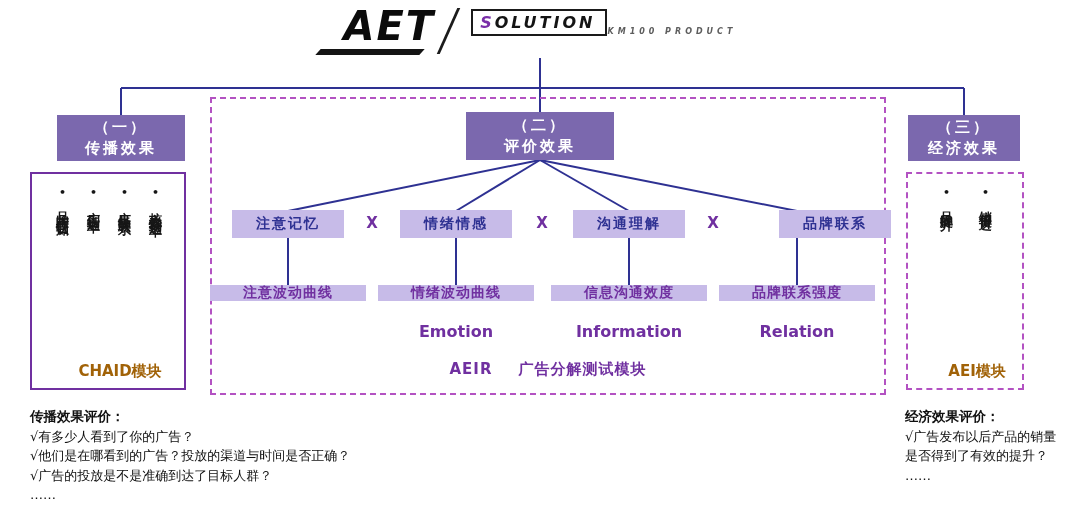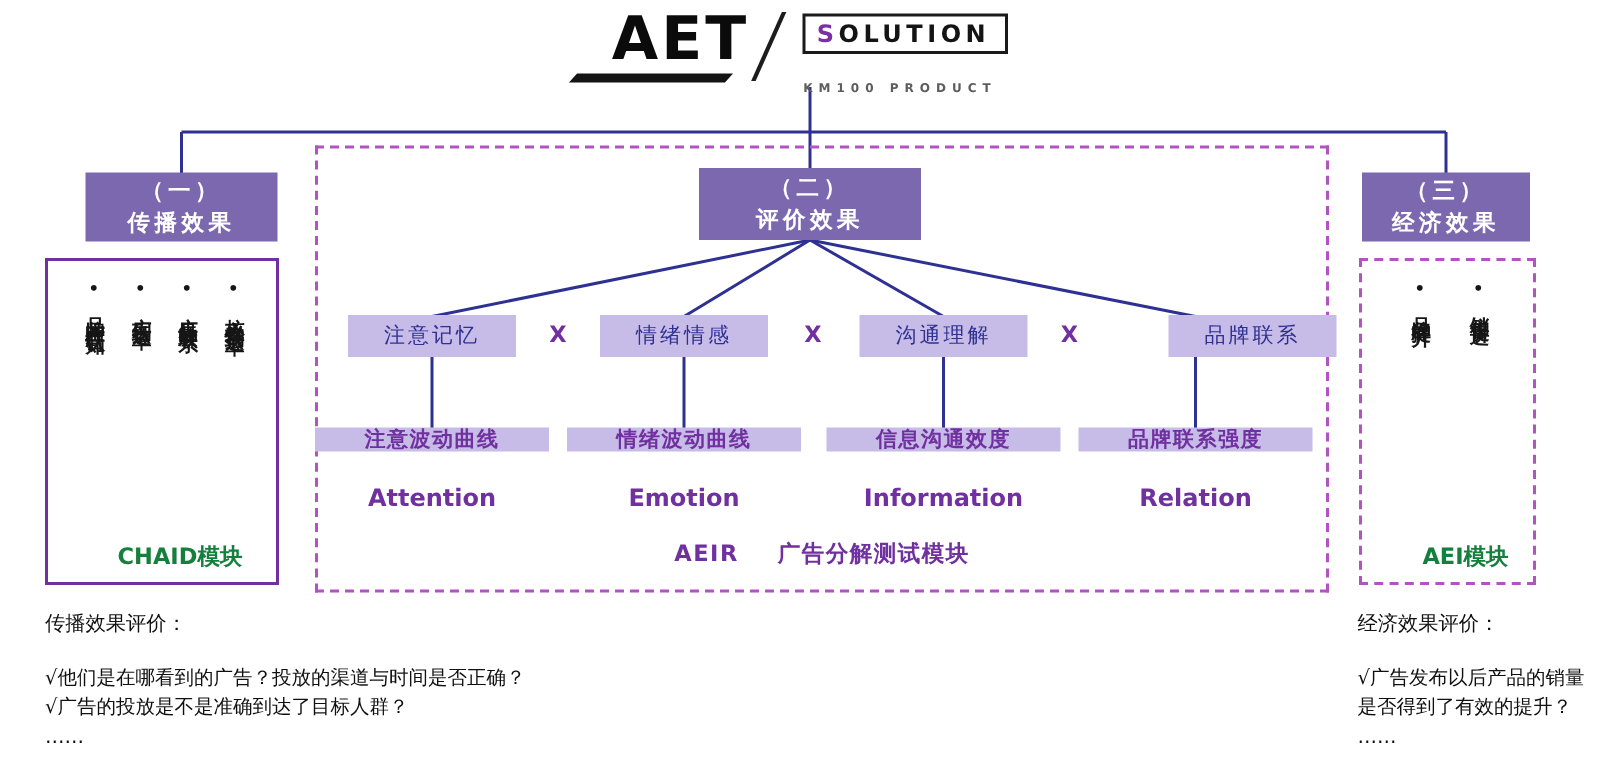--- a/index.html
+++ b/index.html
@@ -5,69 +5,69 @@
   * { margin:0; padding:0; box-sizing:border-box; }
   html,body { background:#fff; }
   body { font-family:"DejaVu Sans","Liberation Sans",sans-serif; }
   .canvas { position:relative; width:1080px; height:521px; background:#fff; overflow:hidden; }
 
   
   .connectors { position:absolute; left:0; top:0; width:1080px; height:521px; }
   .connectors path { stroke:#2e3192; stroke-width:2; fill:none; }
 
   
-  .logo { position:absolute; left:0; right:0; top:6px; display:flex; justify-content:center; align-items:flex-start; gap:12px; z-index:3; }
+  .logo { position:absolute; left:0; right:0; top:6px; display:flex; justify-content:center; align-items:flex-start; gap:12px; z-index:3;font-style:italic; }
   .logo-left { position:relative; padding-bottom:11px; }
   .logo-aet { font-size:40px; font-weight:900; letter-spacing:2px; color:#0b0b0b; line-height:1; }
   .logo-swoosh { position:absolute; left:-26px; bottom:2px; width:104px; height:6px; background:#141414; transform:skewX(-42deg); }
   .logo-slash { width:12px; height:46px; border-left:3px solid #1c1c1c; transform:skewX(-24deg); margin-top:2px; }
-  .logo-right { display:flex; flex-direction:column; padding-top:3px; }
+  .logo-right { display:flex; flex-direction:row; padding-top:3px; }
   .logo-solution { border:2px solid #1a1a1a; padding:2px 10px 2px 7px; font-size:16px; font-weight:bold; letter-spacing:3px; color:#141414; }
   .logo-solution .s-first { color:#7a2fa8; }
   .logo-sub { margin-top:18px; font-size:8px; letter-spacing:4px; color:#5d5d5d; font-weight:bold; }
 
   
   .hdr { position:absolute; background:#7b68ae; color:#fff; font-weight:bold; font-size:15px; letter-spacing:3px;
          display:flex; flex-direction:column; align-items:center; justify-content:center; line-height:21px; z-index:2; }
   .hdr1 { left:57px;  top:115px; width:128px; height:46px; }
   .hdr2 { left:466px; top:112px; width:148px; height:48px; }
   .hdr3 { left:908px; top:115px; width:112px; height:46px; }
 
   
   .panel-left   { position:absolute; left:30px;  top:172px; width:156px; height:218px; border:2px solid #7030a0;  background:#fff; z-index:1; }
   .dashed-center{ position:absolute; left:210px; top:97px;  width:676px; height:298px; border:2px dashed #b352c2; z-index:0; }
   .panel-right  { position:absolute; left:906px; top:172px; width:118px; height:218px; border:2px dashed #b352c2; background:#fff; z-index:1; }
 
   .vcols { position:absolute; top:12px; left:6px; right:6px; display:flex; justify-content:space-evenly; }
   .vcol { writing-mode:vertical-lr; text-orientation:upright; font-size:13px; font-weight:600; color:#161616; letter-spacing:2px; line-height:1.15; }
   .vcol::before { content:"•"; font-size:11px; }
-  .module { position:absolute; bottom:7px; left:0; width:100%; text-align:center; color:#15803d; font-weight:bold; font-size:15px;padding-left:24px; }
+  .module { position:absolute; bottom:7px; left:0; width:100%; text-align:center; color:#a16207; font-weight:bold; font-size:15px;padding-left:24px; }
 
   
   .cell { position:absolute; top:210px; height:28px; width:112px; background:#c7bbe8; display:flex; align-items:center; justify-content:center;
-          font-weight:normal; font-size:14px; color:#2e3192; letter-spacing:2px; z-index:2; }
+          font-weight:bold; font-size:14px; color:#2e3192; letter-spacing:2px; z-index:2; }
   .c1{left:232px}.c2{left:400px}.c3{left:573px}.c4{left:779px}
   .xmark { position:absolute; top:214px; width:20px; text-align:center; color:#7030a0; font-weight:bold; font-size:15px; z-index:2; }
   .x1{left:362px}.x2{left:532px}.x3{left:703px}
 
   
   .cell2 { position:absolute; top:285px; height:16px; width:156px; background:#c7bbe8; display:flex; align-items:center; justify-content:center;
            font-weight:bold; font-size:14px; color:#7030a0; letter-spacing:1px; z-index:2; }
   .d1{left:210px}.d2{left:378px}.d3{left:551px}.d4{left:719px}
 
   .enlabel { position:absolute; top:322px; width:156px; text-align:center; color:#7030a0; font-weight:bold; font-size:16px; z-index:2; }
 
   .module-center { position:absolute; top:360px; left:210px; width:676px; text-align:center; color:#7030a0; font-weight:bold; font-size:15px; letter-spacing:1px; z-index:2; }
   .module-center .sep { display:inline-block; width:26px; }
 
   
   .note { position:absolute; font-size:13px; color:#101010; line-height:19.5px; }
   .note-left  { left:30px;  top:407px; width:460px; }
   .note-right { left:905px; top:407px; width:152px; }
-  .note-title { font-weight:normal; font-size:13.5px; margin-bottom:16px; }
+  .note-title { font-weight:bold; font-size:13.5px; margin-bottom:0; }
 </style>
 </head>
 <body>
 
 <div class="canvas">
 
   <svg class="connectors" viewBox="0 0 1080 521" xmlns="http://www.w3.org/2000/svg">
     <path d="M540,58 V88"></path>
     <path d="M121,88 H964"></path>
     <path d="M121,88 V116"></path>
@@ -126,39 +126,39 @@
   <div class="xmark x2">X</div>
   <div class="cell c3">沟通理解</div>
   <div class="xmark x3">X</div>
   <div class="cell c4">品牌联系</div>
 
   <div class="cell2 d1">注意波动曲线</div>
   <div class="cell2 d2">情绪波动曲线</div>
   <div class="cell2 d3">信息沟通效度</div>
   <div class="cell2 d4">品牌联系强度</div>
 
-  <div class="enlabel d1">Attention</div>
   <div class="enlabel d2">Emotion</div>
   <div class="enlabel d3">Information</div>
   <div class="enlabel d4">Relation</div>
 
   <div class="module-center">
     <span>AEIR</span><span class="sep"></span><span>广告分解测试模块</span>
   </div>
 
   <div class="panel-right">
     <div class="vcols">
       <div class="vcol">品牌提升</div>
       <div class="vcol">销售促进</div>
     </div>
     <div class="module">AEI模块</div>
   </div>
 
   <div class="note note-left">
     <div class="note-title">传播效果评价：</div>
+    <div>√有多少人看到了你的广告？</div>
     <div>√他们是在哪看到的广告？投放的渠道与时间是否正确？</div>
     <div>√广告的投放是不是准确到达了目标人群？</div>
     <div>……</div>
   </div>
 
   <div class="note note-right">
     <div class="note-title">经济效果评价：</div>
     <div>√广告发布以后产品的销量是否得到了有效的提升？</div>
     <div>……</div>
   </div>

